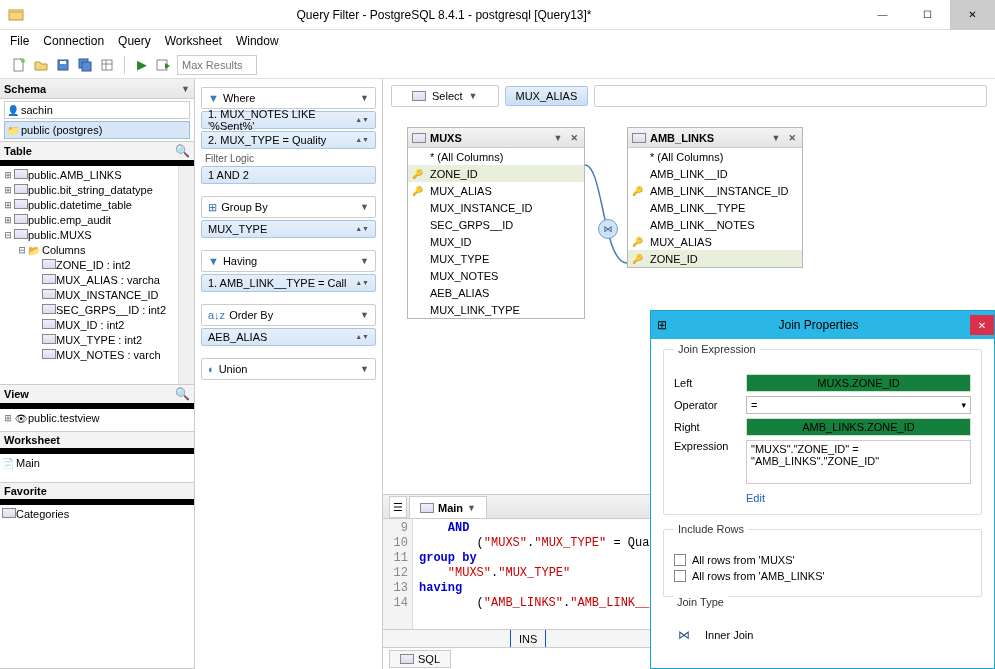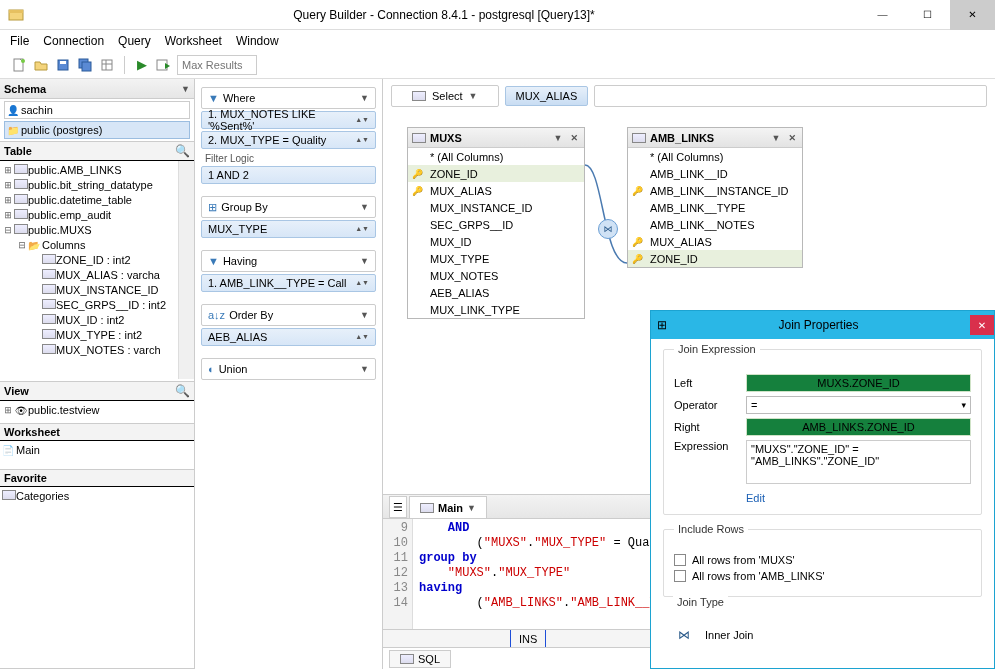--- a/index.html
+++ b/index.html
@@ -33,21 +33,21 @@
 
 .panel-hdr { height: 20px; background: linear-gradient(#f3f3f3,#e6e6e6); border-bottom: 1px solid #ccc; display:flex; align-items:center; padding:0 4px; font-weight:bold; font-size:11px; justify-content: space-between;}
 .panel-hdr .arrow { font-size: 9px; color:#555;}
 .left-panel { border-bottom:1px solid #ccc; display:flex; flex-direction:column; }
 
 .schema-input { display:flex; align-items:center; border:1px solid #ccc; margin:2px; height:18px; padding:0 2px;}
 .schema-input.blue { background:#d7e6f7; border-color:#9bbde0;}
 .schema-input .icn { width:14px; font-size:10px;}
 .schema-rows { padding: 0 2px; }
 
-.tablehdr { display:flex; align-items:center; justify-content:space-between; font-weight:bold; padding:2px 4px; background:#f3f3f3; border-bottom:1px solid #000000;}
+.tablehdr { display:flex; align-items:center; justify-content:space-between; font-weight:bold; padding:2px 4px; background:#f3f3f3; border-bottom:6px solid #000000;}
 .tablehdr .mag { font-size:12px; color:#666;}
 .tree { font-size:11px; line-height:15px; padding: 2px 0 2px 2px; overflow:hidden;}
 .tree .n { display:flex; align-items:center; white-space:nowrap; }
 .tree .tw { width:12px; text-align:center; color:#666; font-size:9px;}
 .tree .icn { width:14px; text-align:center; font-size:10px;}
 .tree .ind1 { padding-left:14px;}
 .tree .ind2 { padding-left:28px;}
 .scrollbar { width:16px; background:#f0f0f0; border-left:1px solid #ddd;}
 
 
@@ -115,21 +115,21 @@
 </head>
 <body>
 
 <div class="titlebar">
   <span class="icon">
     <svg width="16" height="16">
         <rect x="1" y="3" width="14" height="10" fill="#f4d47c" stroke="#b89a3c"></rect>
         <rect x="1" y="3" width="14" height="3" fill="#e6c060"></rect>
       </svg>
   </span>
-  <div class="title">Query Builder - Connection 8.4.1 - postgresql [Query13]*</div>
+  <div class="title">Query Filter - PostgreSQL 8.4.1 - postgresql [Query13]*</div>
   <div class="wbuttons">
     <div class="wbtn">—</div>
     <div class="wbtn">☐</div>
     <div class="wbtn close">✕</div>
   </div>
 </div>
 
 <div class="menubar">
   <span>File</span>
   <span>Connection</span>

